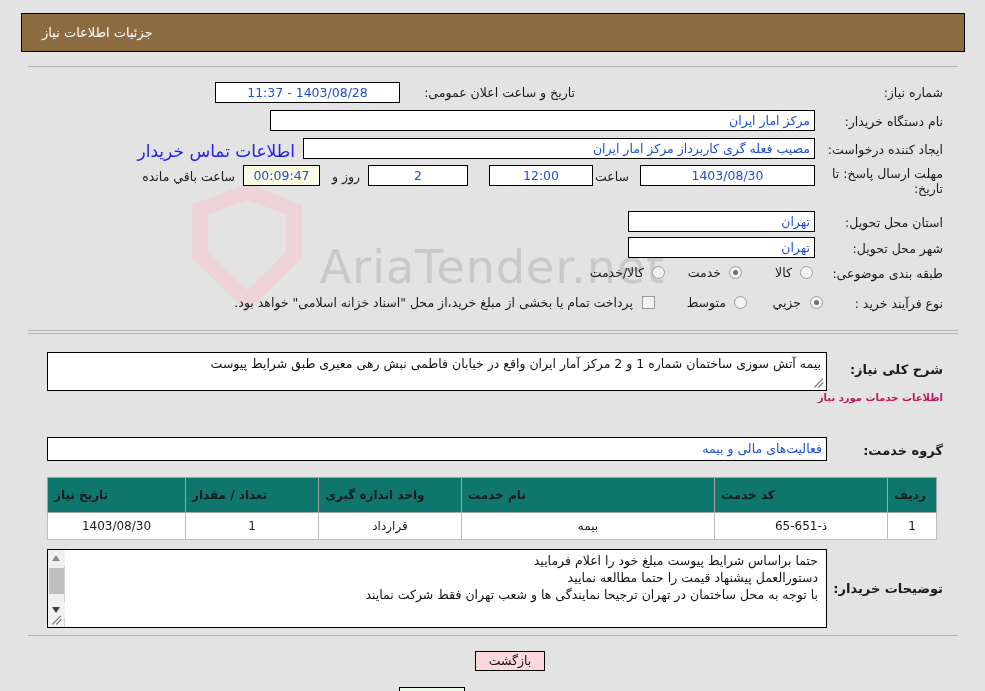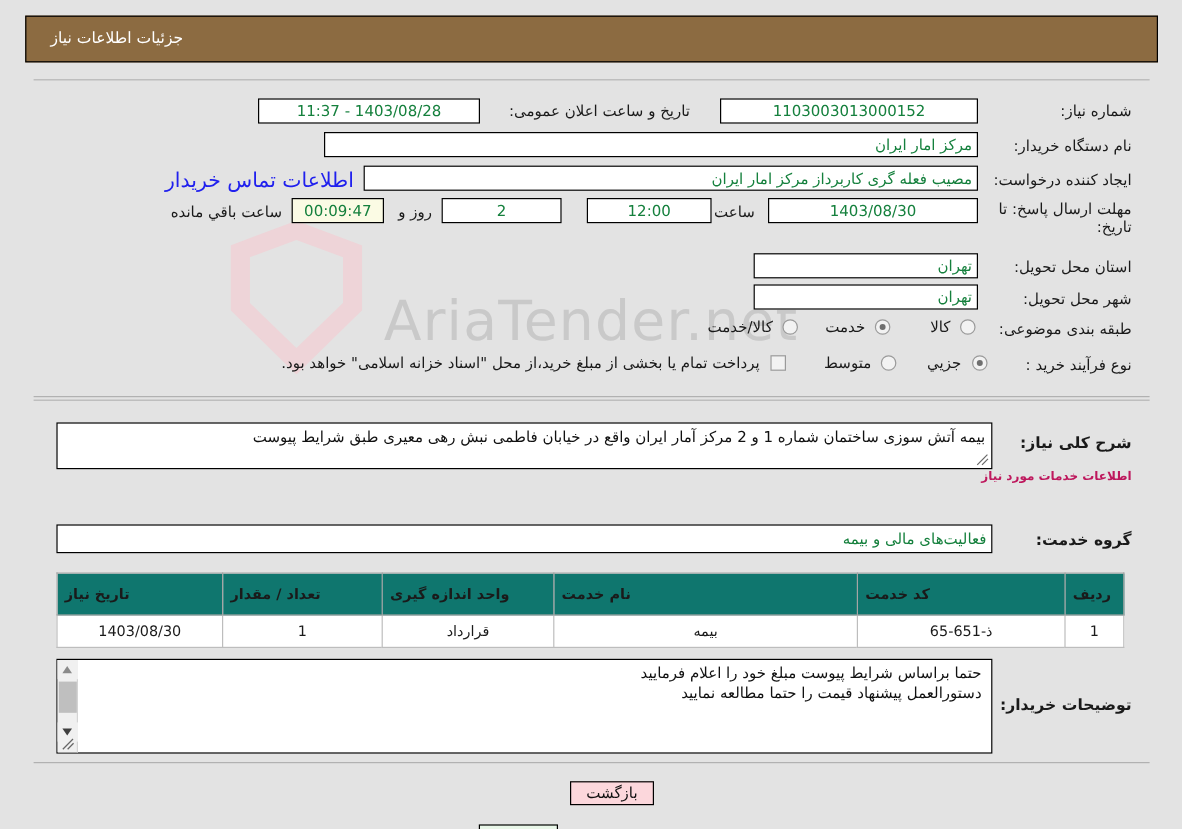--- a/index.html
+++ b/index.html
@@ -95,21 +95,21 @@
     white-space: nowrap;
     z-index: 3;
   }
   .lbl.bold { font-weight: bold; }
   .fld {
     position: absolute;
     box-sizing: border-box;
     background: #ffffff;
     border: 1px solid #000000;
     font-size: 12.5px;
-    color: #15803d;
+    color: #1d4ed8;
     line-height: 18px;
     padding: 1px 4px 0 4px;
     white-space: nowrap;
     overflow: hidden;
     z-index: 3;
     font-family: "DejaVu Sans", "Liberation Sans", sans-serif;
   }
   .fld.center { text-align: center; }
   .fld.right  { text-align: right; }
   .fld.yellow { background: #fbfbe4; }
@@ -277,21 +277,20 @@
     <div class="wm-text">AriaTender.net</div>
   </div>
 
   <div class="titlebar">
     <span>جزئیات اطلاعات نیاز</span>
   </div>
 
   <div class="panel" id="panel-top"></div>
 
   <div class="lbl" style="top:85px; right:42px;">شماره نیاز:</div>
-  <div class="fld center" style="top:82px; right:170px; width:215px; height:21px;">1103003013000152</div>
 
   <div class="lbl" style="top:85px; right:410px;">تاریخ و ساعت اعلان عمومی:</div>
   <div class="fld center" style="top:82px; right:585px; width:185px; height:21px;">1403/08/28 - 11:37</div>
 
   <div class="lbl" style="top:114px; right:42px;">نام دستگاه خریدار:</div>
   <div class="fld right" style="top:110px; right:170px; width:545px; height:21px;">مرکز امار ایران</div>
 
   <div class="lbl" style="top:142px; right:42px;">ایجاد کننده درخواست:</div>
   <div class="fld right" style="top:138px; right:170px; width:512px; height:21px;">مصیب فعله گری کاربرداز مرکز امار ایران</div>
   <div class="link" style="top:141px; right:690px;">اطلاعات تماس خریدار</div>
@@ -358,20 +357,21 @@
         <td>1</td>
         <td>1403/08/30</td>
       </tr>
     </tbody>
   </table>
 
   <div class="lbl bold" style="top:581px; right:42px; font-size:13px;">توضیحات خریدار:</div>
   <div class="ta" style="top:549px; right:158px; width:780px; height:79px; padding-right:8px;">
     <div>حتما براساس شرایط پیوست  مبلغ خود را اعلام فرمایید</div>
     <div>دستورالعمل پیشنهاد قیمت را حتما مطالعه نمایید</div>
+    <div>با توجه به محل ساختمان در تهران ترجیحا نمایندگی ها و شعب تهران فقط شرکت نمایند</div>
   </div>
   <div class="vscroll" style="top:550px; right:920px; height:77px;">
     <div class="arrow up">
         <i></i>
       </div>
     <div class="thumb"></div>
     <div class="arrow down">
         <i></i>
       </div>
   </div>

